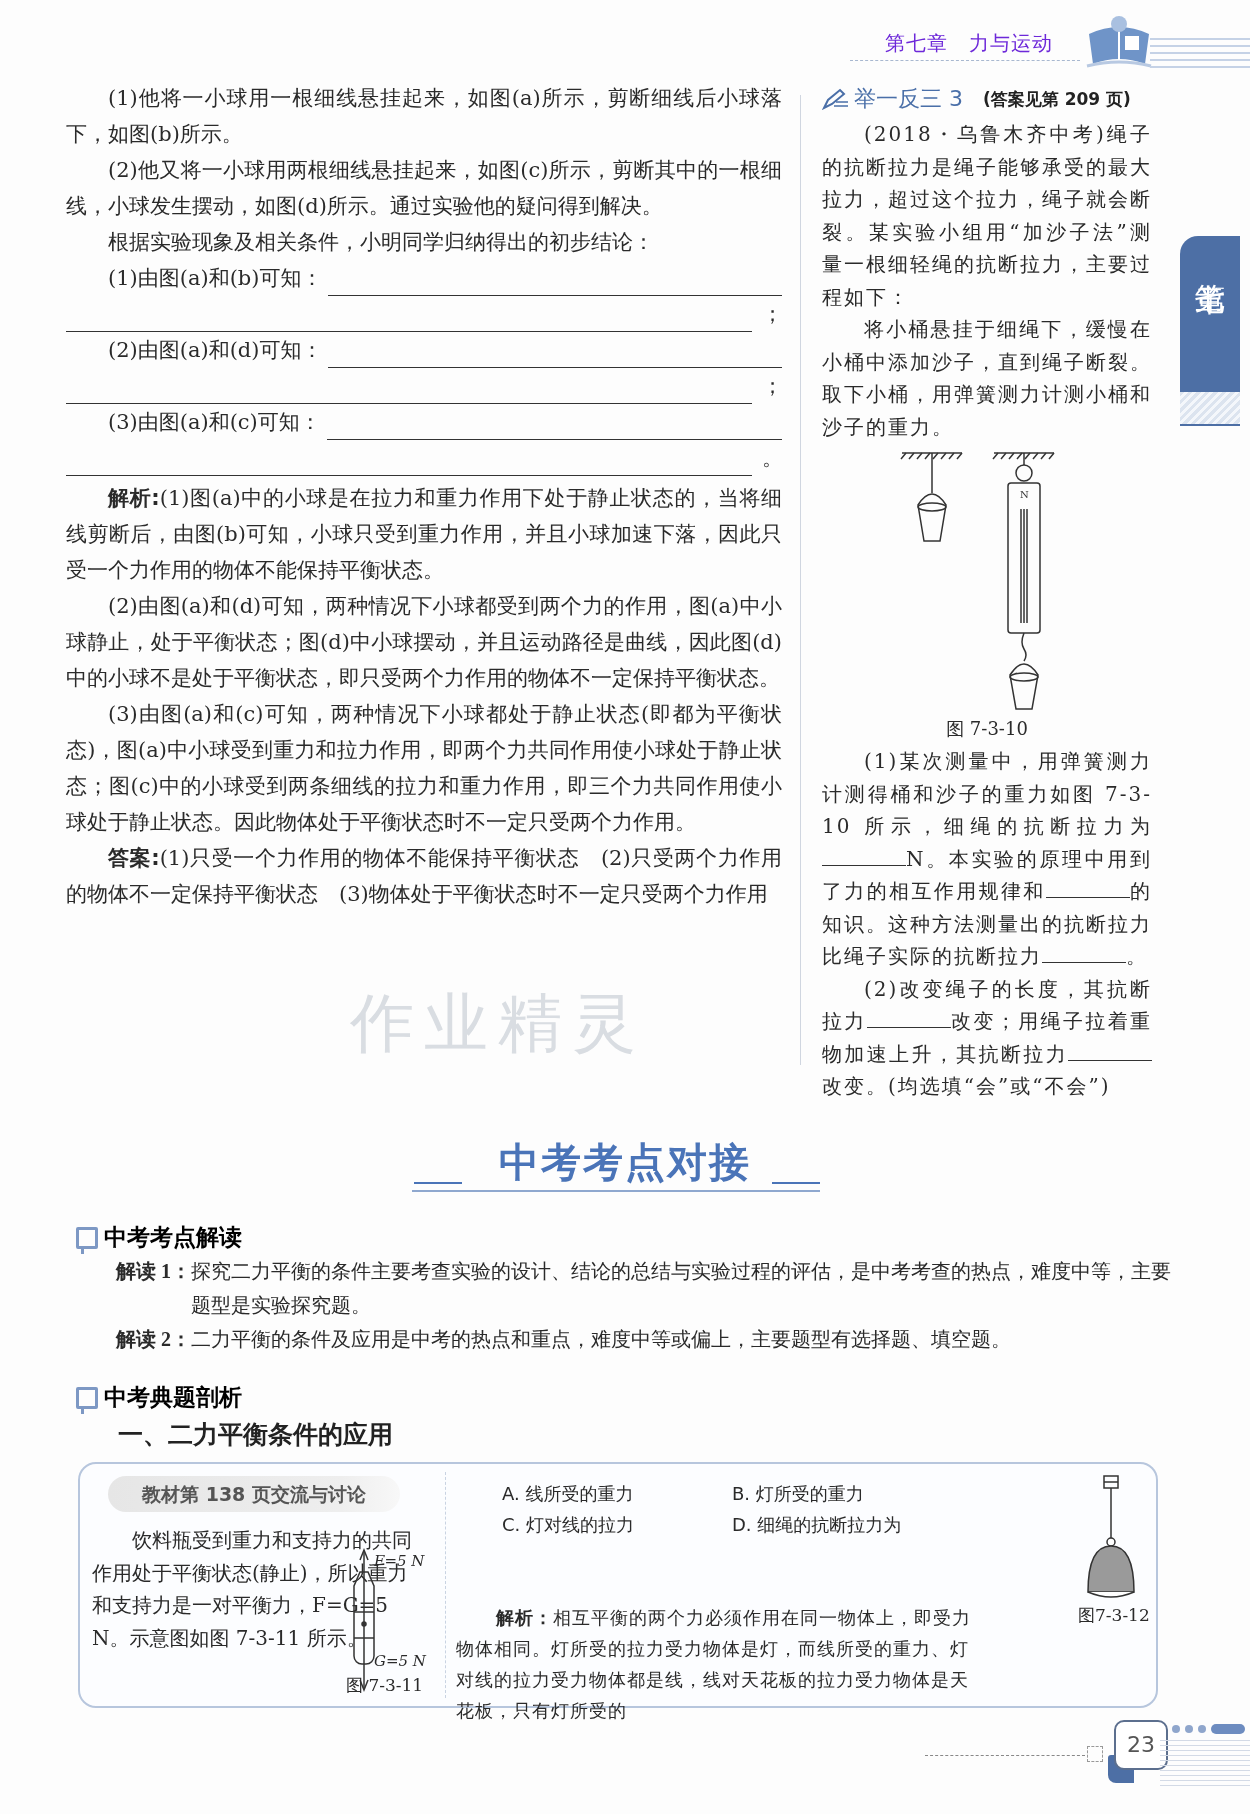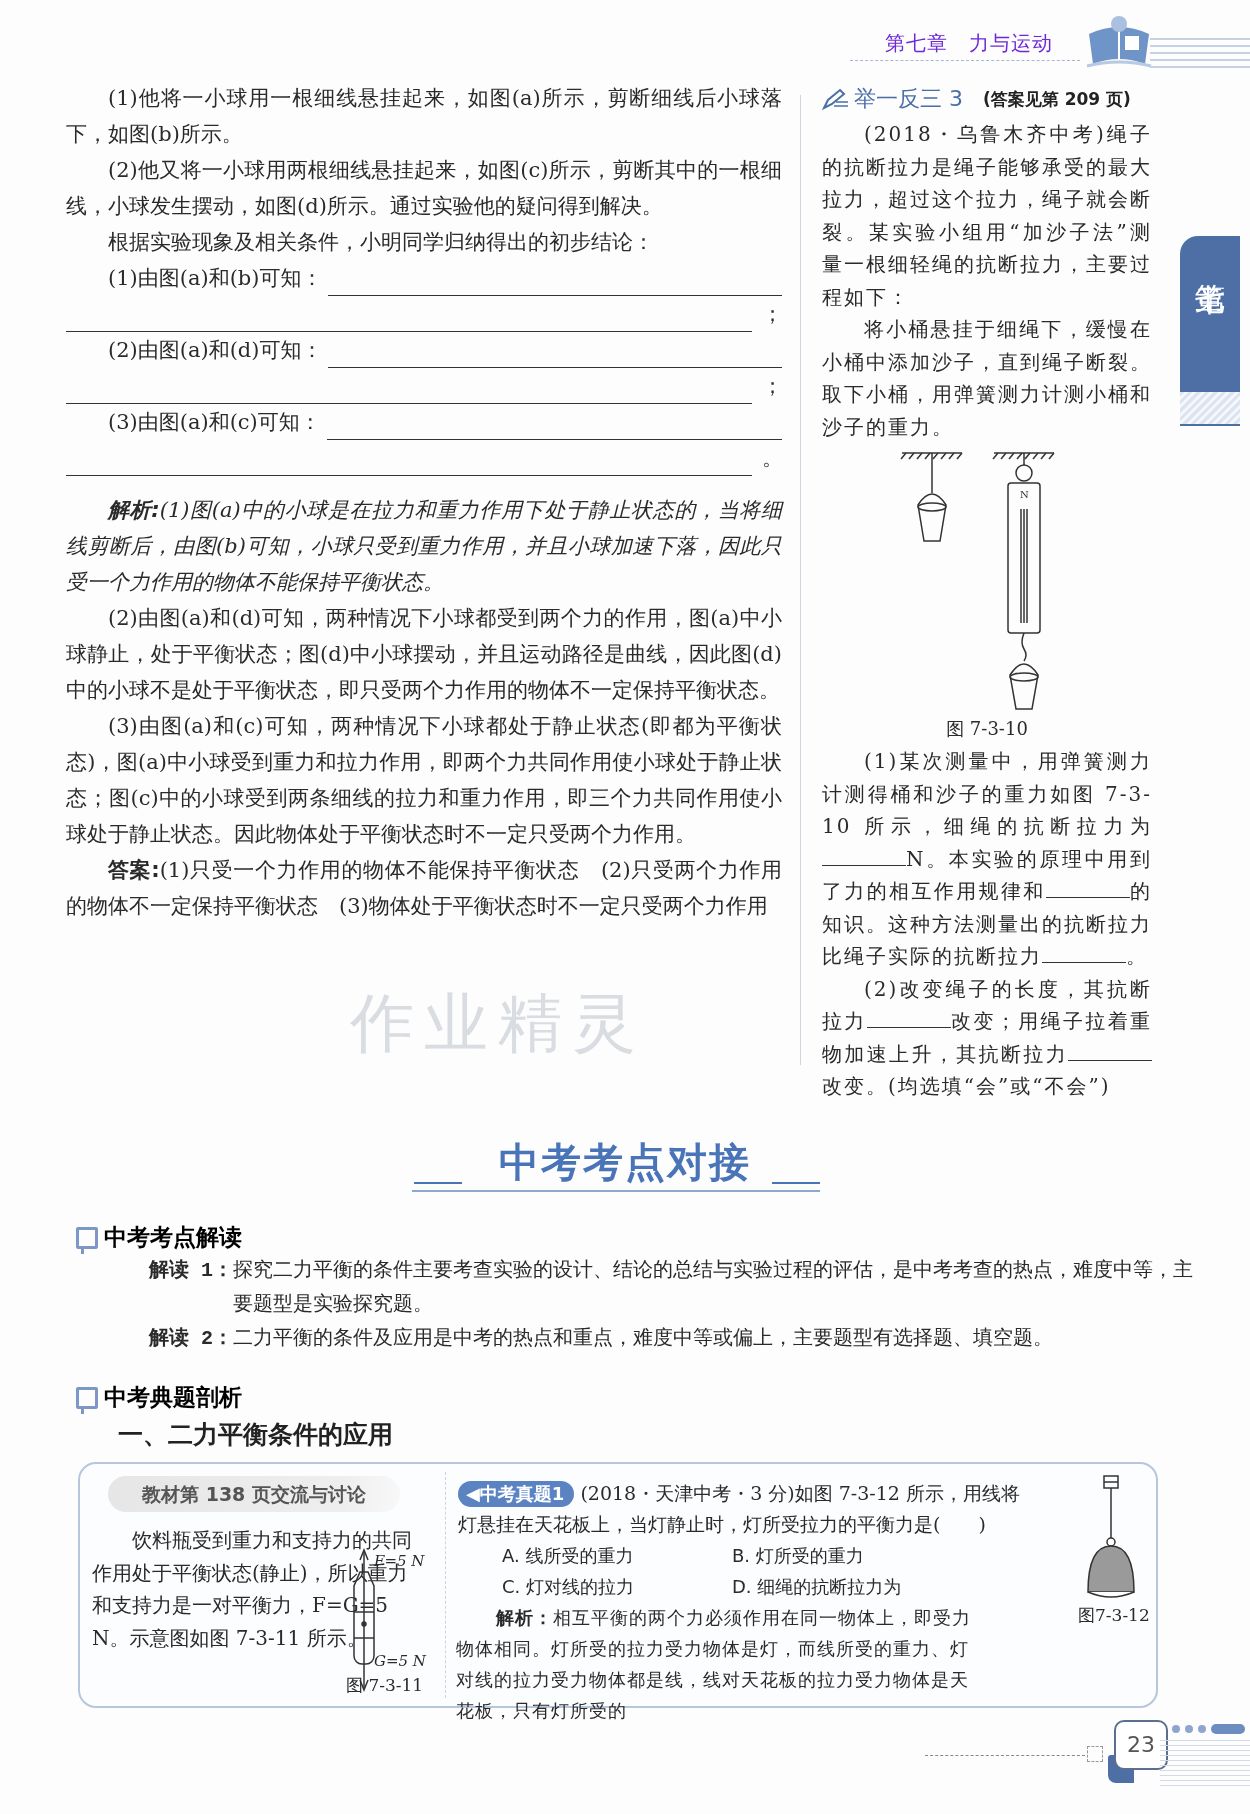--- a/index.html
+++ b/index.html
@@ -35,21 +35,21 @@
   .side-tab { left: 1180px; top: 236px; width: 60px; height: 190px; background: #4d6fa5; border-radius: 18px 0 0 0; color: #fff; font-family: "DejaVu Sans", sans-serif; font-size: 30px; line-height: 42px; text-align: center; padding-top: 24px; }
   .side-tab-stripe { left: 1180px; top: 392px; width: 60px; height: 32px; background: repeating-linear-gradient(135deg, #dce4ef 0 3px, #f4f7fb 3px 6px); }
   
   .sec-title { left: 410px; top: 1135px; width: 430px; text-align: center; font-family: "DejaVu Sans", sans-serif; font-size: 40px; font-weight: bold; color: #4a74b8; letter-spacing: 2px; }
   .sec-line { left: 412px; top: 1190px; width: 408px; border-top: 2px solid #8fa8cf; }
   .sec-dash-l { left: 414px; top: 1182px; width: 48px; border-top: 2px solid #4a74b8; }
   .sec-dash-r { left: 772px; top: 1182px; width: 48px; border-top: 2px solid #4a74b8; }
   .sub-head { font-family: "DejaVu Sans", sans-serif; font-size: 23px; color: #000000; font-weight: bold; display: flex; align-items: center; gap: 6px; }
   .sub-icon { width: 22px; height: 22px; border: 3px solid #7d98c4; border-radius: 2px; position: relative; }
   .sub-icon::after { content: ""; position: absolute; left: 2px; bottom: -8px; width: 6px; height: 6px; border-left: 3px solid #7d98c4; }
-  .jd { font-family: Liberation Mono, monospace; font-size: 20px; line-height: 34px; margin-left: 33px; }
+  .jd { font-family: Liberation Serif, serif; font-size: 20px; line-height: 34px; }
   .jd-row { display: flex; }
   .jd-label { font-weight: bold; white-space: nowrap; }
   .h2 { font-family: "DejaVu Sans", sans-serif; font-size: 25px; font-weight: bold; color: #222; }
   
   .box { left: 78px; top: 1462px; width: 1080px; height: 246px; border: 2px solid #b7c6dd; border-radius: 18px; background: #fcfdff; }
   .box-divider { left: 445px; top: 1472px; height: 226px; border-left: 1px dashed #c9d3e2; }
   .textbook-tag { left: 108px; top: 1476px; width: 292px; height: 36px; background: linear-gradient(90deg, #e6e6e6, #eeeeee 80%, #f8f8f8); border-radius: 18px; font-family: "DejaVu Sans", sans-serif; font-weight: bold; font-size: 19px; color: #555; text-align: center; line-height: 36px; }
   .box-left-text { left: 92px; top: 1524px; width: 330px; font-size: 20px; line-height: 32.5px; }
   .zkzt-tag { display: inline-block; background: #5b83c2; color: #fff; font-family: "DejaVu Sans", sans-serif; font-weight: bold; font-size: 18px; border-radius: 14px; padding: 0 10px 0 8px; line-height: 26px; }
   .box-right { left: 458px; top: 1478px; width: 580px; font-size: 19px; line-height: 31px; }
@@ -122,21 +122,21 @@
     <div class="blank-row p" style="padding-left:42px;">
         <span>(3)由图(a)和(c)可知：</span>
         <span class="blank"></span>
       </div>
     <div class="blank-row p">
         <span class="blank-full"></span>
         <span class="semi">。</span>
       </div>
   </div>
 
-  <p class="p indent" style="margin-top:16px;font-style:italic;"><b class="kw">解析:</b><span>(1)图(a)中的小球是在拉力和重力作用下处于静止状态的，当将细线剪断后，由图(b)可知，小球只受到重力作用，并且小球加速下落，因此只受一个力作用的物体不能保持平衡状态。</span></p>
+  <p class="p indent" style="margin-top:4px;"><b class="kw">解析:</b><span>(1)图(a)中的小球是在拉力和重力作用下处于静止状态的，当将细线剪断后，由图(b)可知，小球只受到重力作用，并且小球加速下落，因此只受一个力作用的物体不能保持平衡状态。</span></p>
   <p class="p indent">(2)由图(a)和(d)可知，两种情况下小球都受到两个力的作用，图(a)中小球静止，处于平衡状态；图(d)中小球摆动，并且运动路径是曲线，因此图(d)中的小球不是处于平衡状态，即只受两个力作用的物体不一定保持平衡状态。</p>
   <p class="p indent">(3)由图(a)和(c)可知，两种情况下小球都处于静止状态(即都为平衡状态)，图(a)中小球受到重力和拉力作用，即两个力共同作用使小球处于静止状态；图(c)中的小球受到两条细线的拉力和重力作用，即三个力共同作用使小球处于静止状态。因此物体处于平衡状态时不一定只受两个力作用。</p>
   <p class="p indent"><b class="kw">答案:</b><span>(1)只受一个力作用的物体不能保持平衡状态　(2)只受两个力作用的物体不一定保持平衡状态　(3)物体处于平衡状态时不一定只受两个力作用</span></p>
 </div>
 
 <div class="abs watermark" style="left:350px; top:980px;">作业精灵</div>
 
 <div class="abs vdiv"></div>
 
 <div class="abs right-col">
@@ -225,21 +225,20 @@
     <line x1="4" y1="64" x2="24" y2="64"></line>
     <line x1="4" y1="90" x2="24" y2="90"></line>
     <circle cx="14" cy="76" r="2" fill="#333"></circle>
   </g>
 </svg>
 <div class="abs" style="left:374px; top:1552px; font-size:15px; font-style:italic;">F=5 N</div>
 <div class="abs" style="left:374px; top:1652px; font-size:15px; font-style:italic;">G=5 N</div>
 <div class="abs" style="left:346px; top:1674px; font-size:17px;">图 7-3-11</div>
 
 <div class="abs box-right">
-  <p><span class="zkzt-tag">◀中考真题1</span> <span>(2018・天津中考・3 分)如图 7-3-12 所示，用线将灯悬挂在天花板上，当灯静止时，灯所受拉力的平衡力是(　　)</span></p>
   <div class="opts">
     <span>A. 线所受的重力</span>
     <span>B. 灯所受的重力</span>
     <span>C. 灯对线的拉力</span>
     <span>D. 细绳的抗断拉力为</span>
   </div>
 </div>
 <div class="abs jx jx-wide">
   <p style="text-indent:40px; width:530px;"><b class="kw">解析：</b><span>相互平衡的两个力必须作用在同一物体上，即受力物体相同。灯所受的拉力受力物体是灯，而线所受的重力、灯对线的拉力受力物体都是线，线对天花板的拉力受力物体是天花板，只有灯所受的</span></p>
 </div>

